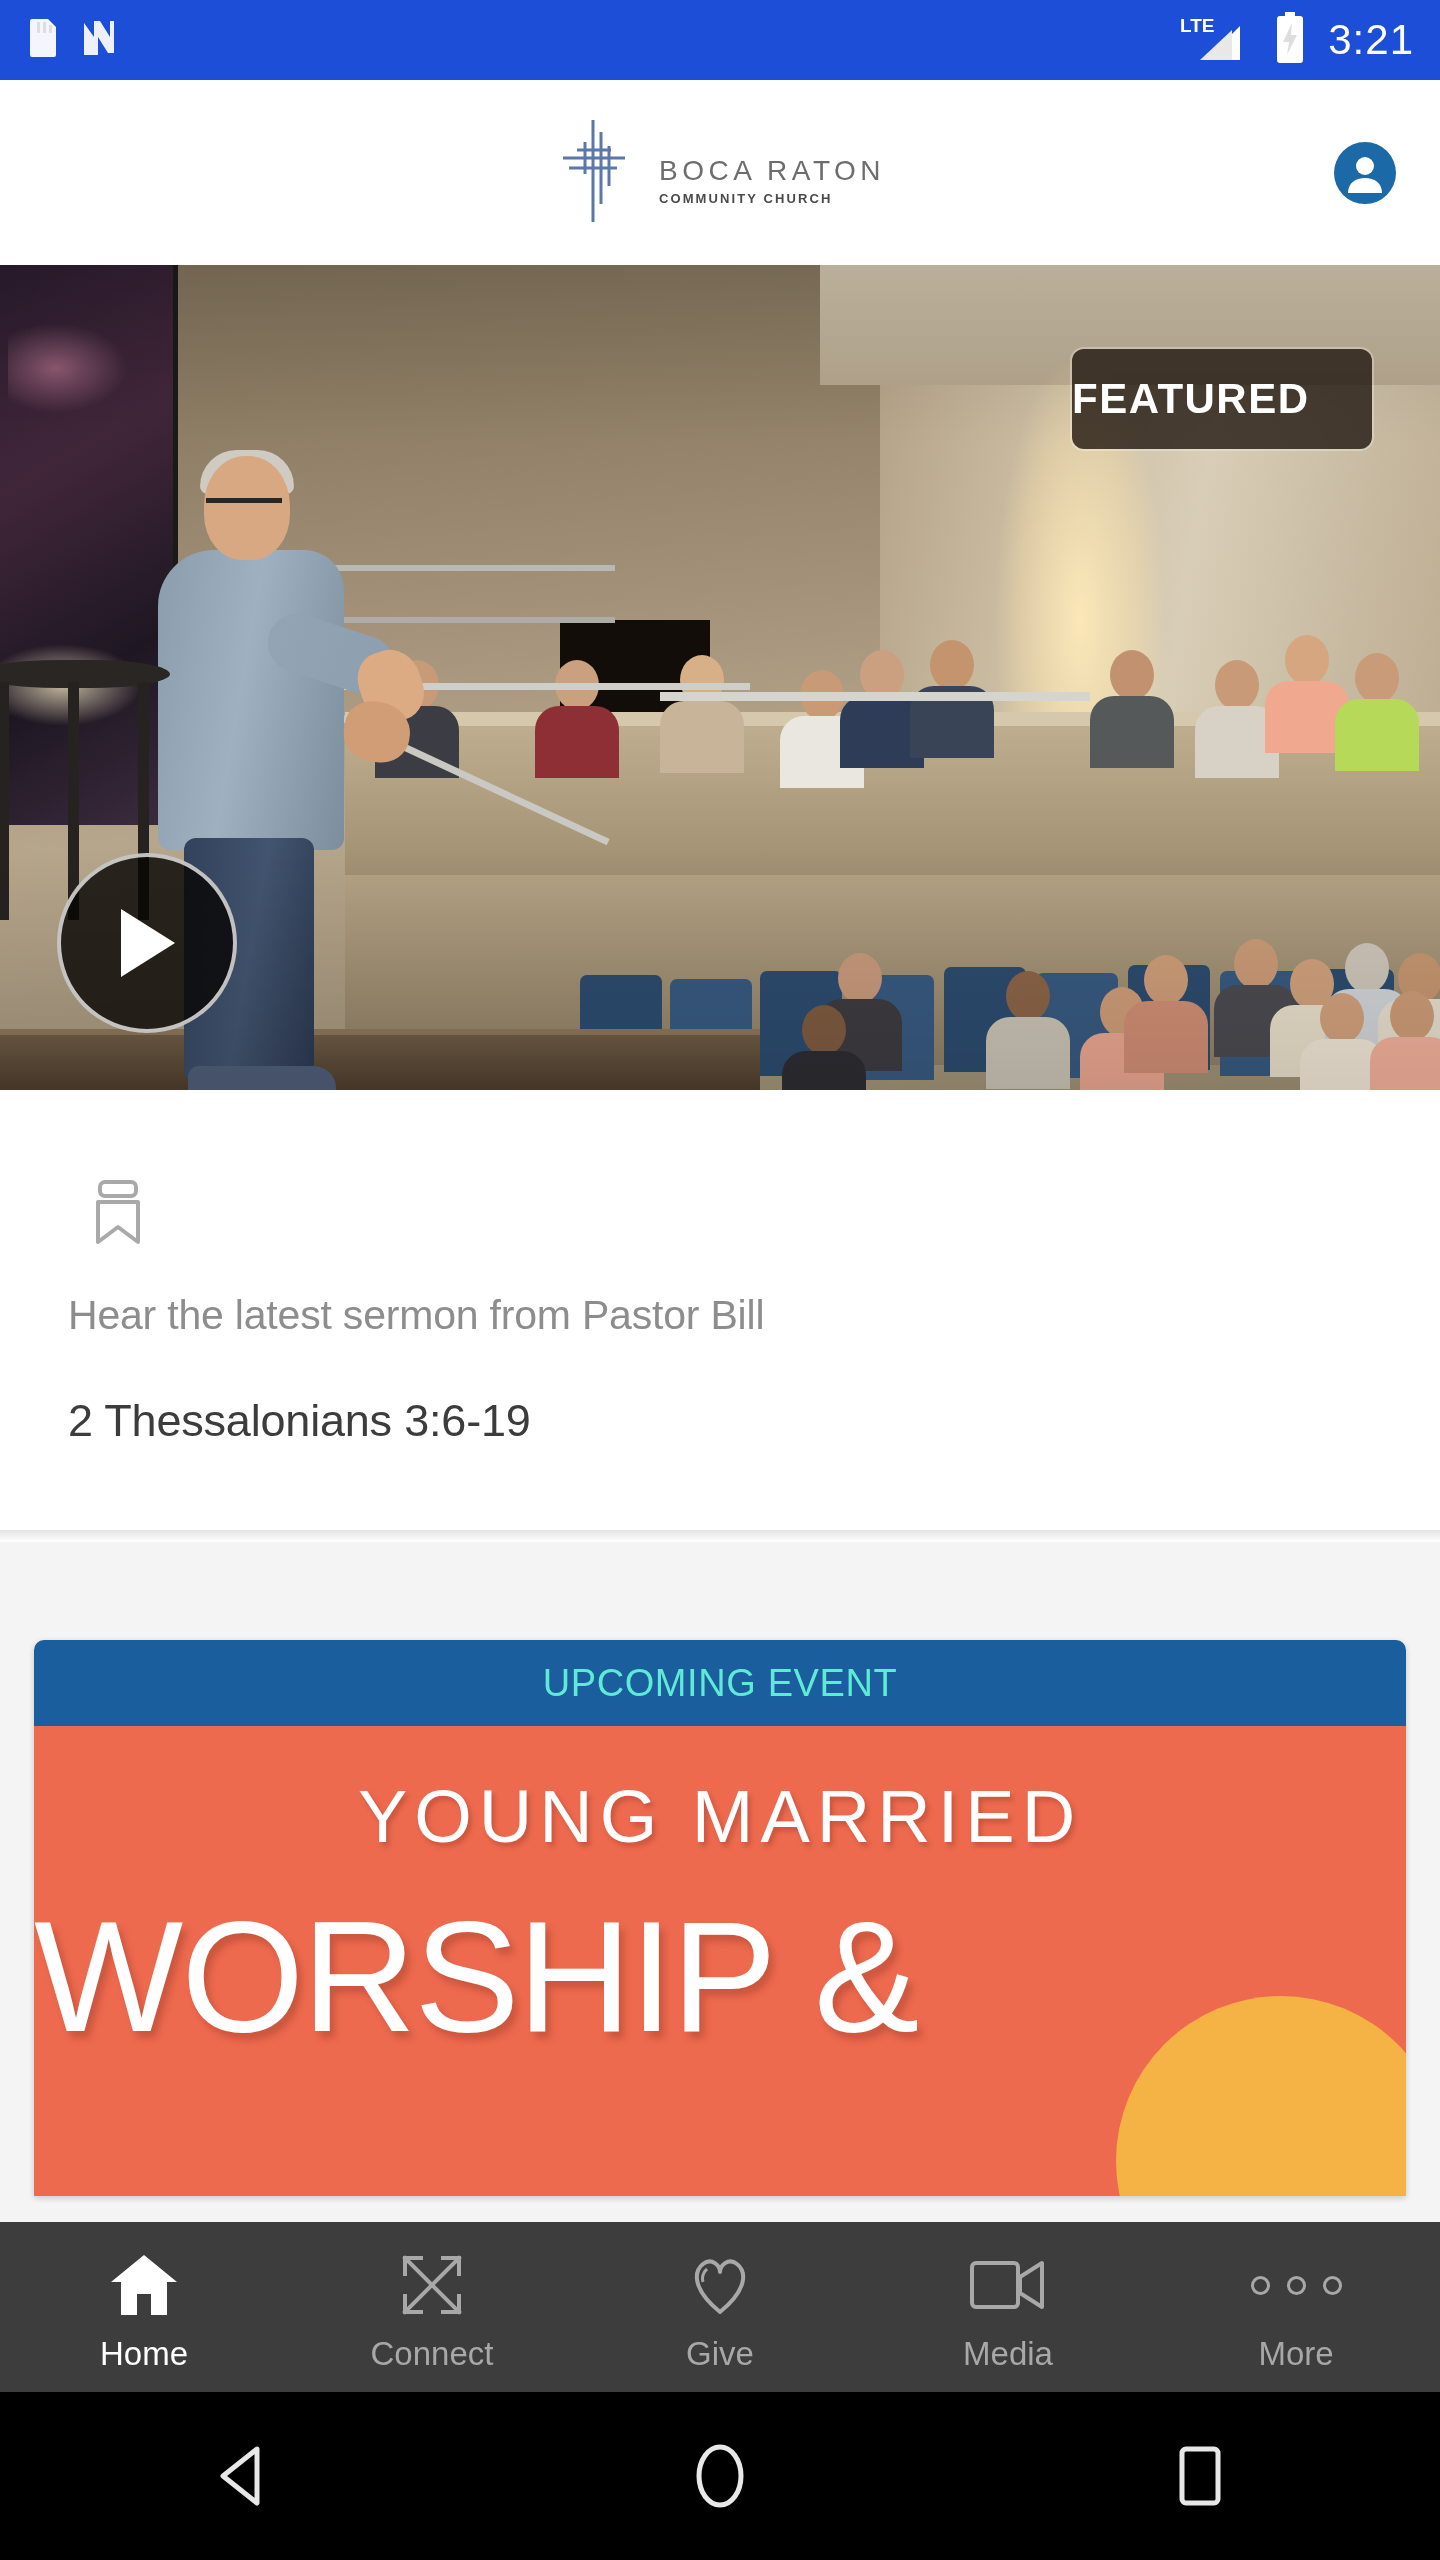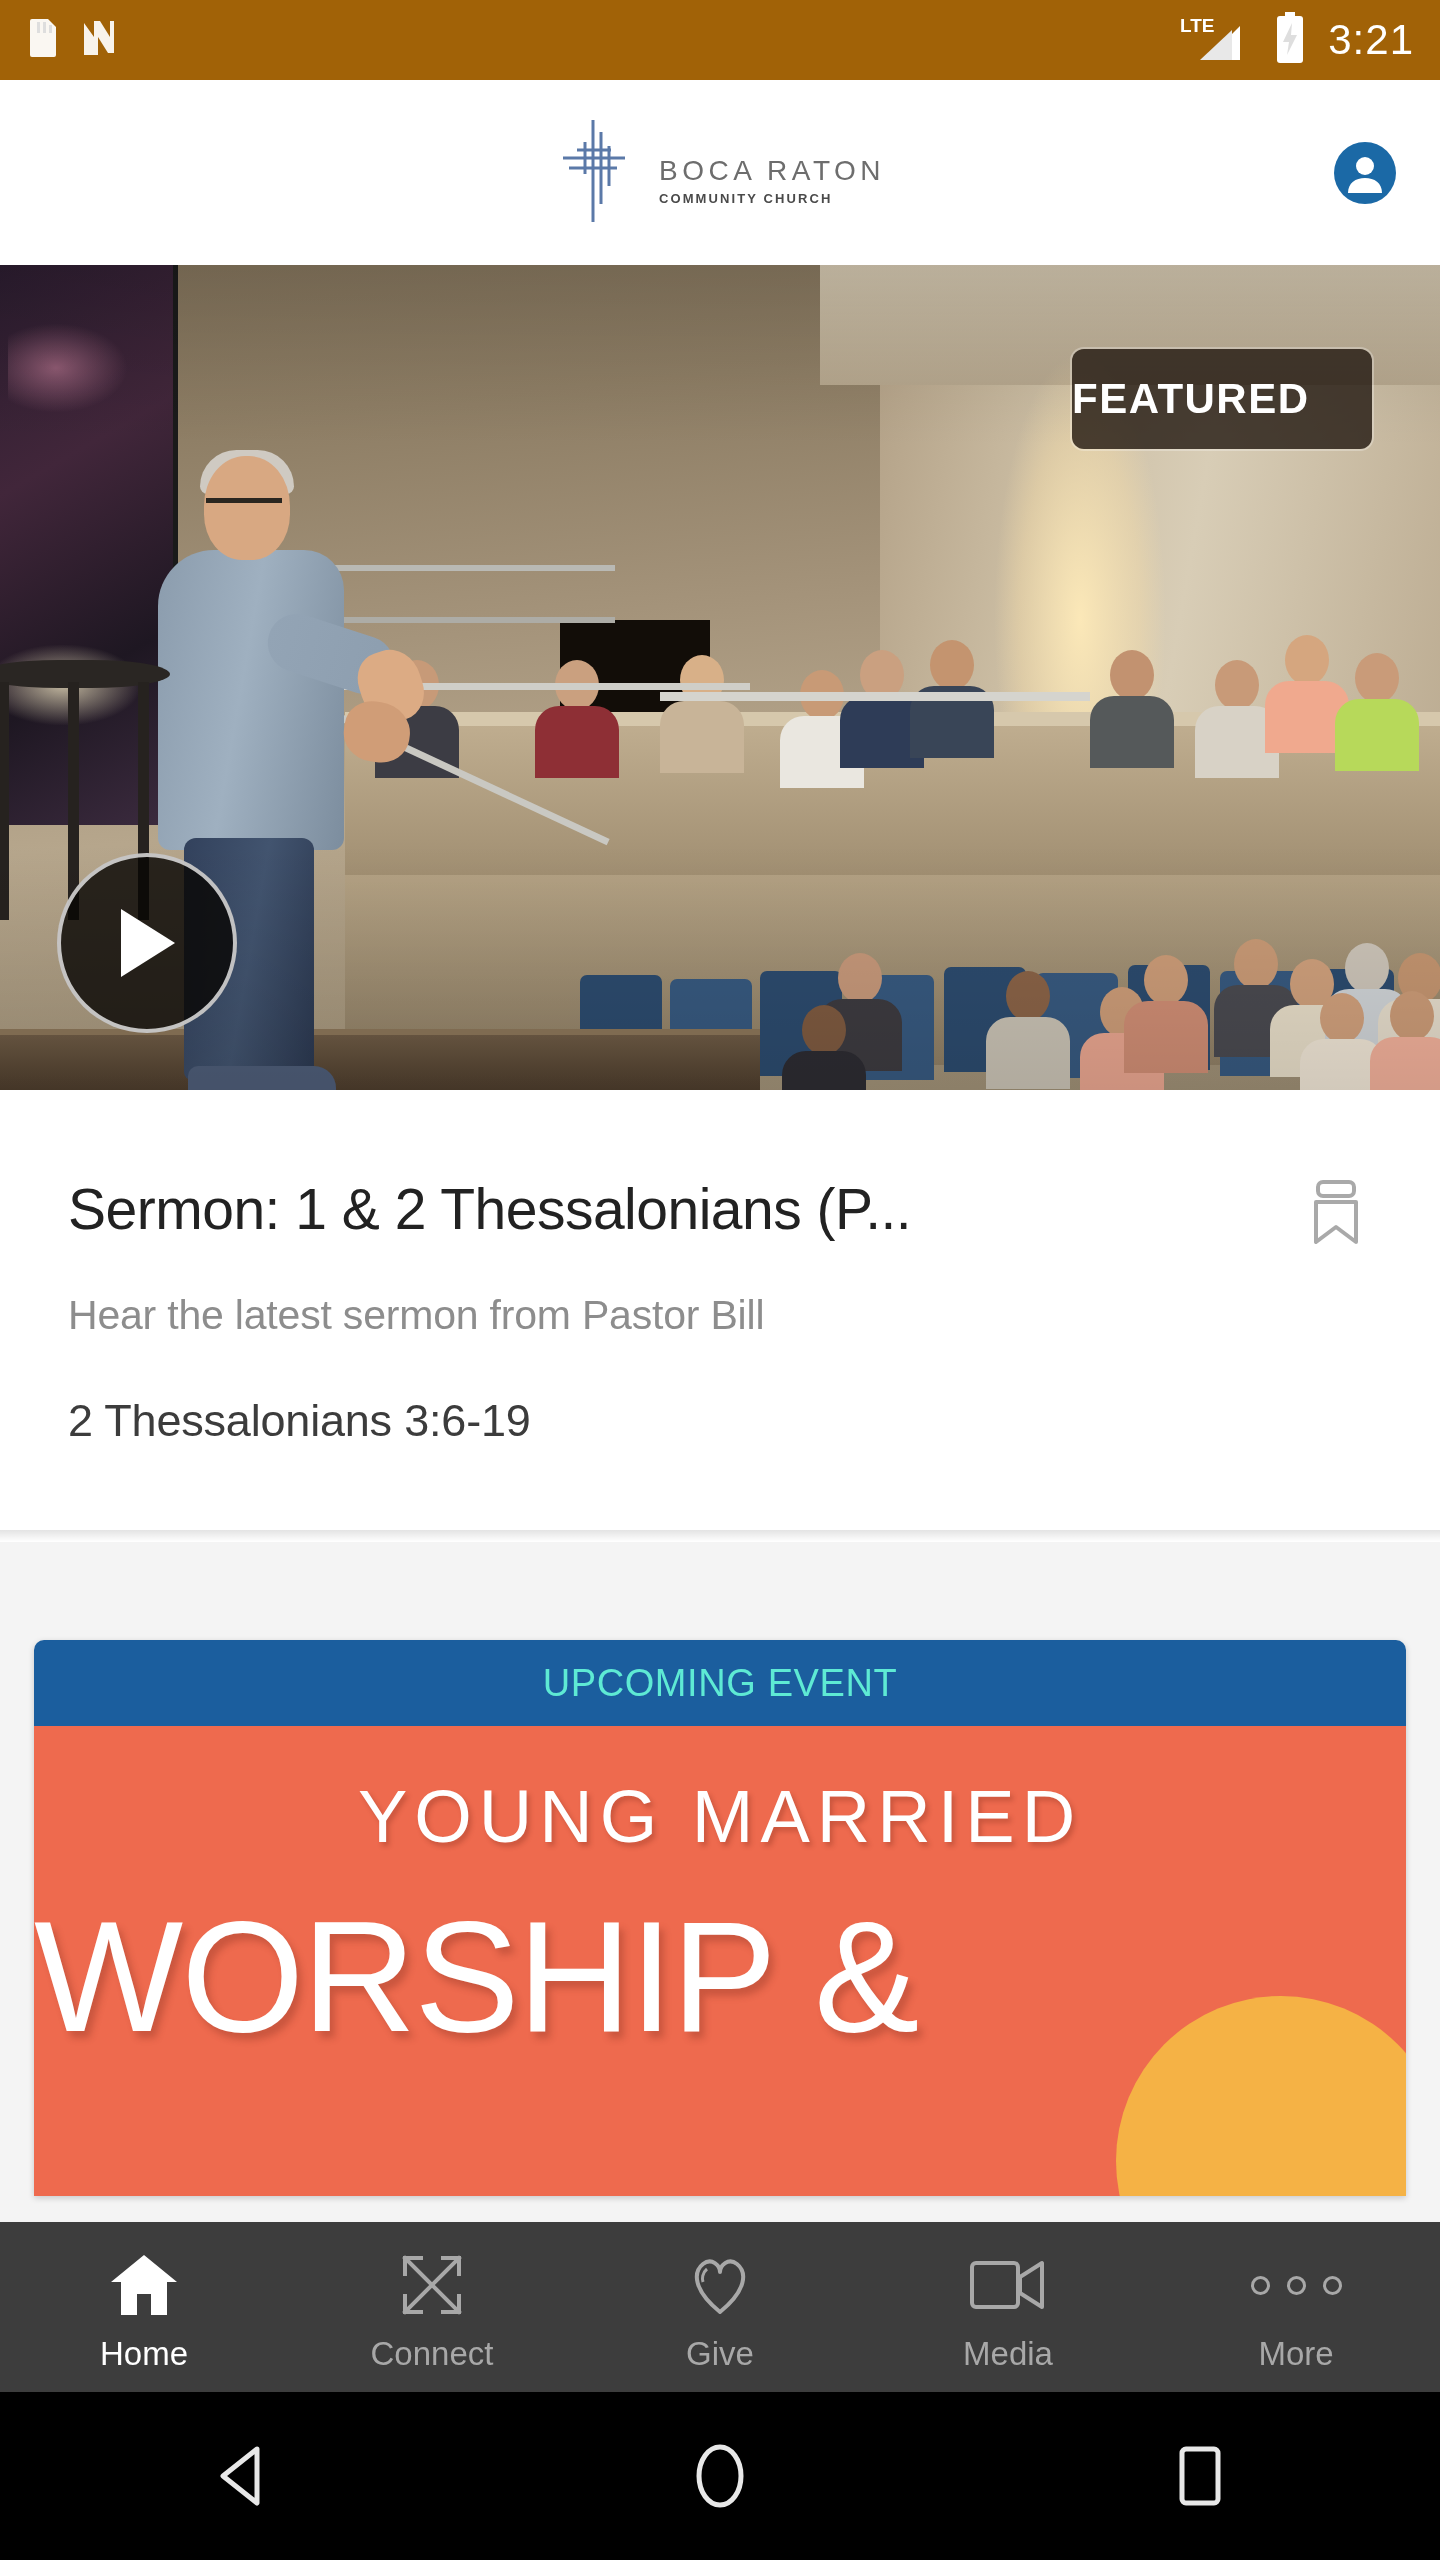--- a/index.html
+++ b/index.html
@@ -6,21 +6,21 @@
   html, body {
     width:1440px; height:2560px;
     font-family:"Liberation Sans", sans-serif;
     background:#ffffff; overflow:hidden;
   }
   #app { position:relative; width:1440px; height:2560px; }
 
   
   .statusbar {
     position:absolute; top:0; left:0; width:1440px; height:80px;
-    background:#a16207; display:flex; align-items:center;
+    background:#1d4ed8; display:flex; align-items:center;
     padding:0 26px;
   }
   .sb-left { display:flex; align-items:center; gap:26px; }
   .sb-right { margin-left:auto; display:flex; align-items:center; gap:22px; }
   .sb-time { color:#ffffff; font-size:42px; letter-spacing:1px; }
 
   
   .header {
     position:absolute; top:80px; left:0; width:1440px; height:185px;
     background:#ffffff; display:flex; align-items:center; justify-content:center;
@@ -414,21 +414,20 @@
 
     <div class="play-btn">
       <svg width="68" height="76" viewBox="0 0 68 76">
           <path d="M8 4 L62 38 L8 72 Z" fill="#ffffff"></path>
         </svg>
     </div>
   </div>
 
   <div class="sermon-card">
     <div class="sermon-title-row">
-      <div class="sermon-title">Sermon: 1 &amp; 2 Thessalonians (P...</div>
       <div class="bookmark-btn">
         <svg width="56" height="66" viewBox="0 0 56 66">
           <rect x="10" y="2" width="36" height="14" rx="5" fill="none" stroke="#a9a9a9" stroke-width="4"></rect>
           <path d="M8 22 h40 v40 l-20 -15 l-20 15 z" fill="none" stroke="#a9a9a9" stroke-width="4" stroke-linejoin="round"></path>
         </svg>
       </div>
     </div>
     <div class="sermon-sub">Hear the latest sermon from Pastor Bill</div>
     <div class="sermon-ref">2 Thessalonians 3:6-19</div>
   </div>

